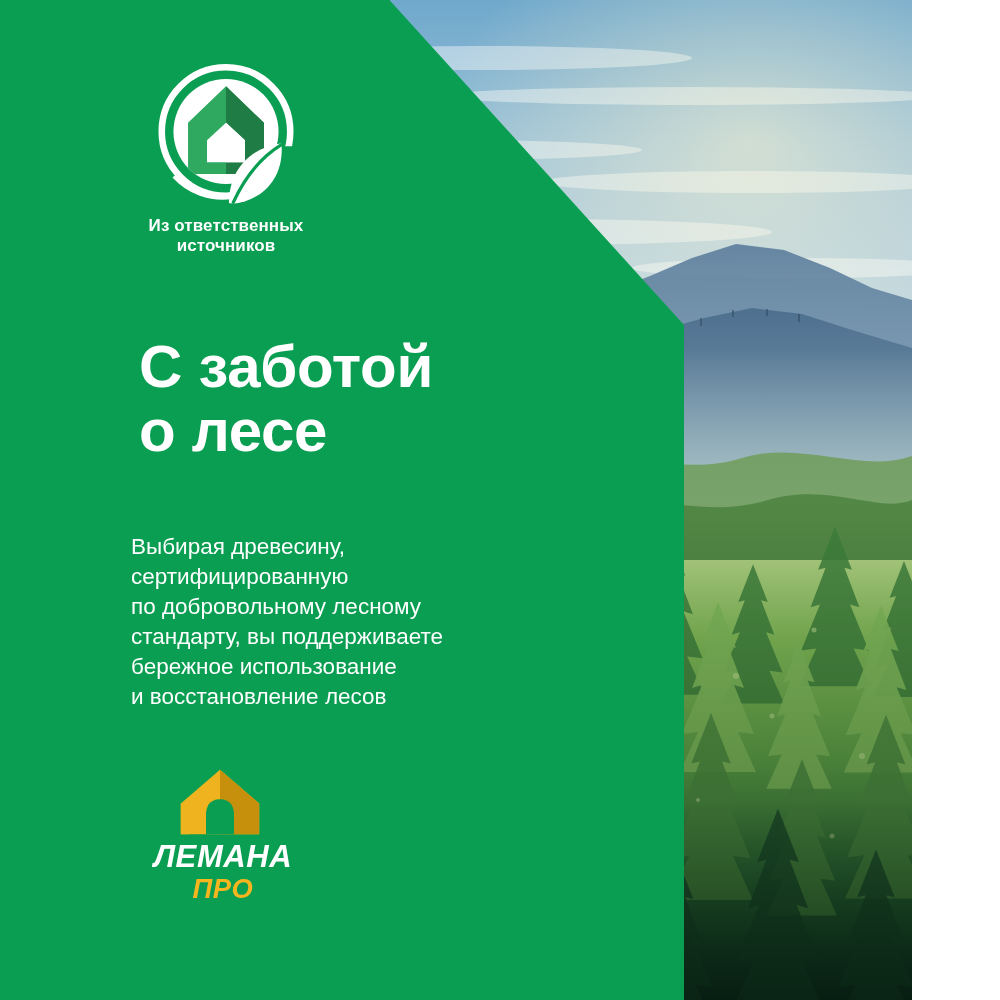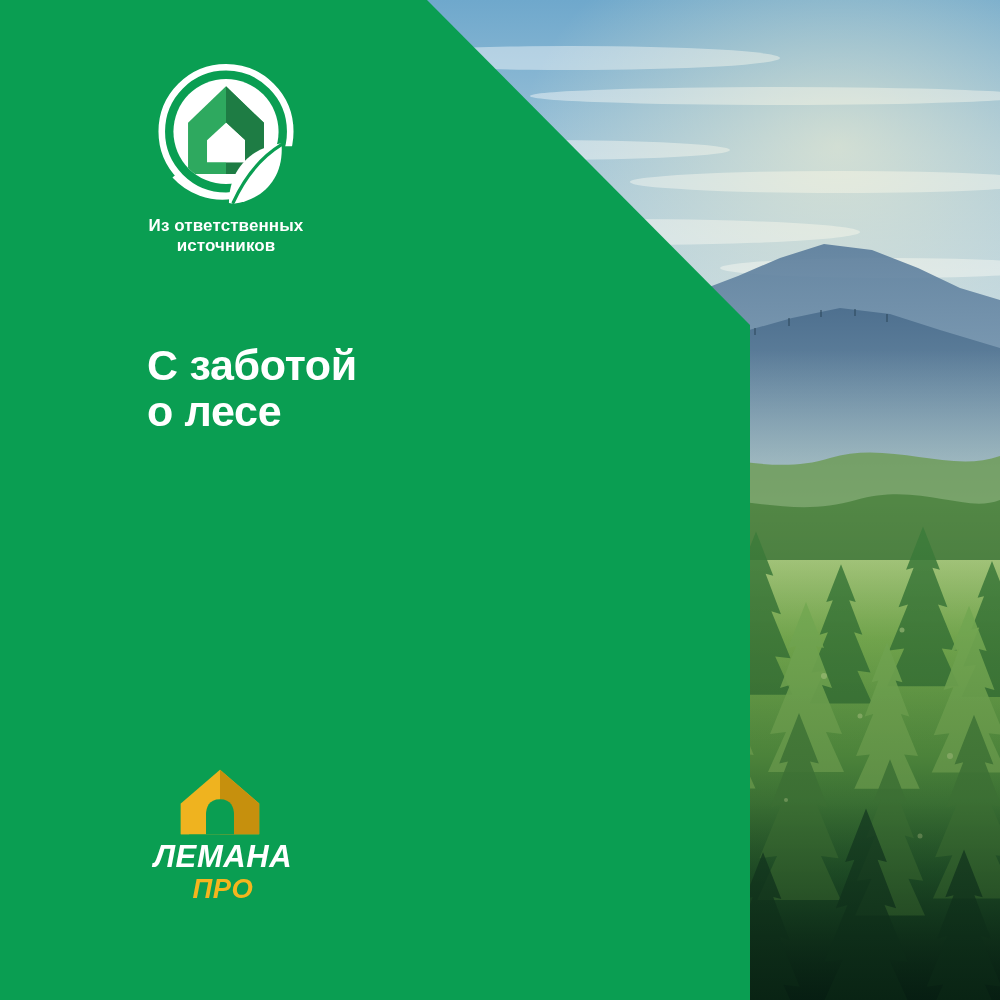--- a/index.html
+++ b/index.html
@@ -1,20 +1,20 @@
 <!DOCTYPE html>
 <html><head>
 <meta charset="utf-8">
 <style>
   html,body{margin:0;padding:0;background:#ffffff;}
   body{font-family:"Liberation Sans","DejaVu Sans",sans-serif;}
 
   .poster{
     position:relative;
-    width:1000px;height:1000px;
+    width:912px;height:1000px;
     overflow:hidden;
     background:#1d4ed8;
   }
 
   
   .photo{
     position:absolute;
     top:0;right:0;
     width:580px;height:1000px;
     overflow:hidden;
@@ -48,26 +48,26 @@
     font-weight:bold;
     line-height:1.18;
     letter-spacing:.1px;
   }
 
   
   .headline{
     position:absolute;
     left:131px;top:327px;
     color:#ffffff;
-    font-size:43px;
+    font-size:60px;
     font-weight:bold;
     line-height:1.06;
     letter-spacing:-0.3px;
     white-space:pre-line;
-    margin:16px;
+    margin:8px;
   }
 
   
   .body-copy{
     position:absolute;
     left:131px;top:532px;
     color:#ffffff;
     font-size:22.5px;
     font-weight:normal;
     line-height:1.33;
@@ -285,20 +285,26 @@
       <path d="M110 195 C 126 160, 150 132, 176 116" fill="none" stroke="#0A9E52" stroke-width="4.5" stroke-linecap="round"></path>
     </svg>
 
     <div class="badge-caption">Из ответственных
 источников</div>
   </div>
 
   <h1 class="headline">С заботой
 о лесе</h1>
 
+  <p class="body-copy">Выбирая древесину,
+сертифицированную
+по добровольному лесному
+стандарту, вы поддерживаете
+бережное использование
+и восстановление лесов</p>
 
   <div class="brand">
 
     <svg class="brand-house" viewBox="0 0 120 96" aria-hidden="true">
 
       <path d="M60 2 L116 50 L116 94 L4 94 L4 50 Z" fill="#EFB31F"></path>
 
       <path d="M60 2 L116 50 L116 94 L60 94 Z" fill="#C6900D"></path>
 
       <path d="M60 44 C 44 44, 40 56, 40 66 L40 94 L80 94 L80 66 C 80 56, 76 44, 60 44 Z" fill="#0A9E52"></path>

